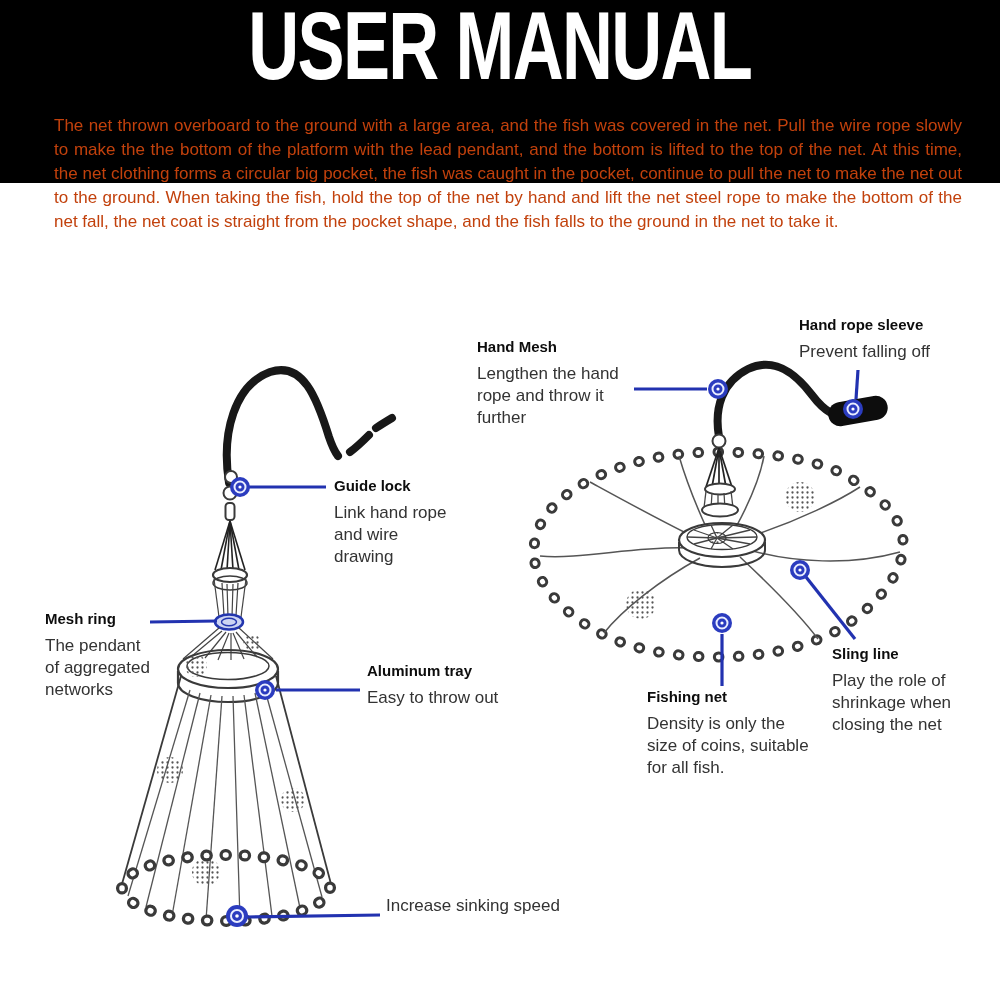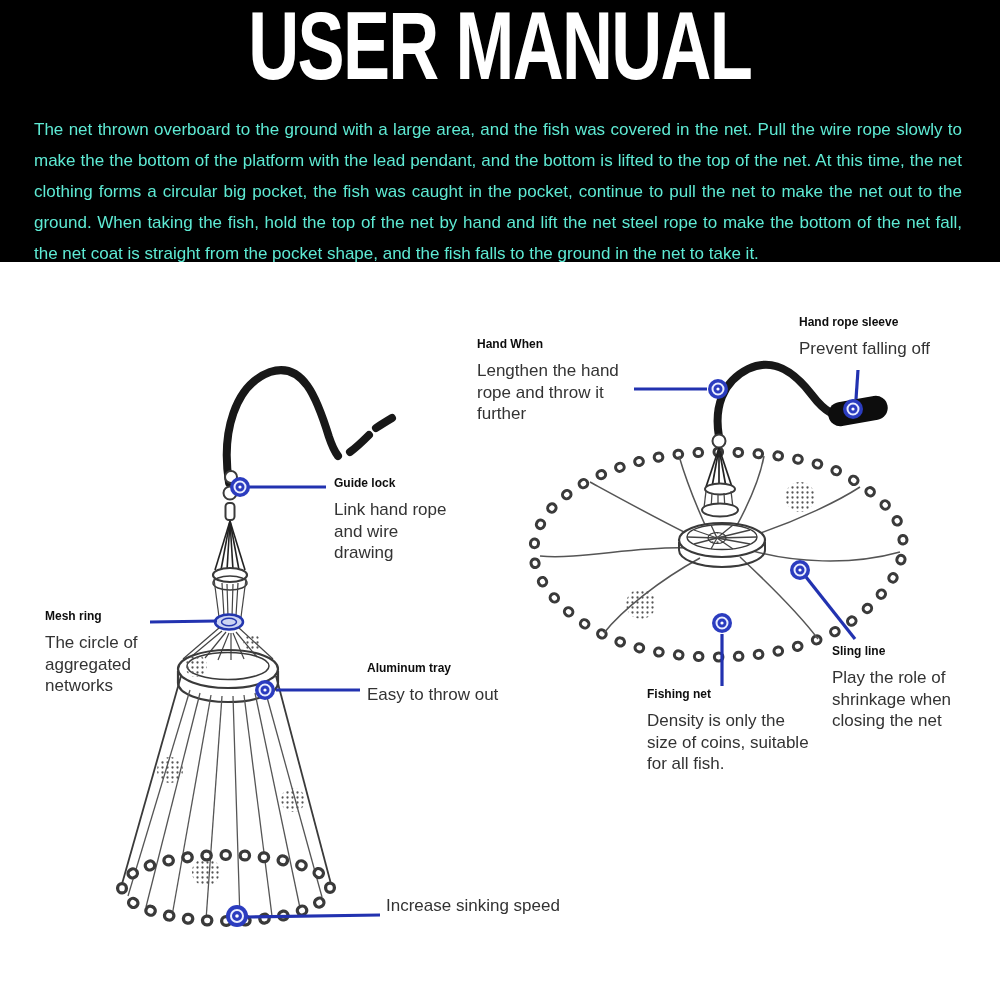--- a/index.html
+++ b/index.html
@@ -2,42 +2,42 @@
 <html><head>
 <meta charset="utf-8">
 <style>
   html,body{margin:0;padding:0;}
   body{
     width:1000px;height:1000px;position:relative;overflow:hidden;
     background:#ffffff;font-family:"Liberation Sans",sans-serif;
   }
   
   .header{
-    position:absolute;top:0;left:0;width:1000px;height:262px;
+    position:absolute;top:0;left:0;width:1000px;height:183px;
     background:#000000;color:#ffffff;
   }
   .title{
     margin:0;text-align:center;height:92px;
     display:flex;align-items:flex-end;justify-content:center;
   }
   .title span{
     display:inline-block;font-weight:bold;font-size:86px;line-height:0.95;
     letter-spacing:-2px;transform:scale(0.82,1.12);transform-origin:center bottom;
     white-space:nowrap;
   }
   .intro{
-    margin:22px 38px 0 34px;font-size:17px;line-height:31px;
-    text-align:justify;color:#5eead4;
+    margin:22px 38px 0 54px;font-size:17px;line-height:24px;
+    text-align:justify;color:#c2410c;
   }
   
   .diagram{position:absolute;top:262px;left:0;width:1000px;height:738px;}
   .diagram svg{position:absolute;top:0;left:0;width:1000px;height:738px;}
   .callout{position:absolute;}
   .callout h3{
-    margin:0 0 8px 0;font-size:12px;line-height:1.15;color:#0d0d0d;font-weight:bold;
+    margin:0 0 8px 0;font-size:15px;line-height:1.15;color:#0d0d0d;font-weight:bold;
   }
   .callout p{
     margin:0;font-size:17px;line-height:1.28;color:#333333;
   }
 </style>
 </head>
 <body>
 
 <div class="header">
   <h1 class="title">
@@ -257,32 +257,32 @@
     </g>
   </g>
 </svg>
 
   <div class="callout" style="left:799px;top:54px;width:170px">
     <h3>Hand rope sleeve</h3>
     <p>Prevent falling off</p>
   </div>
 
   <div class="callout" style="left:477px;top:76px;width:152px">
-    <h3>Hand When</h3>
+    <h3>Hand Mesh</h3>
     <p>Lengthen the hand rope and throw it further</p>
   </div>
 
   <div class="callout" style="left:334px;top:215px;width:118px">
     <h3>Guide lock</h3>
     <p>Link hand rope and wire drawing</p>
   </div>
 
   <div class="callout" style="left:45px;top:348px;width:110px">
     <h3>Mesh ring</h3>
-    <p>The circle of aggregated networks</p>
+    <p>The pendant of aggregated networks</p>
   </div>
 
   <div class="callout" style="left:367px;top:400px;width:170px">
     <h3>Aluminum tray</h3>
     <p>Easy to throw out</p>
   </div>
 
   <div class="callout" style="left:647px;top:426px;width:172px">
     <h3>Fishing net</h3>
     <p>Density is only the size of coins, suitable for all fish.</p>

